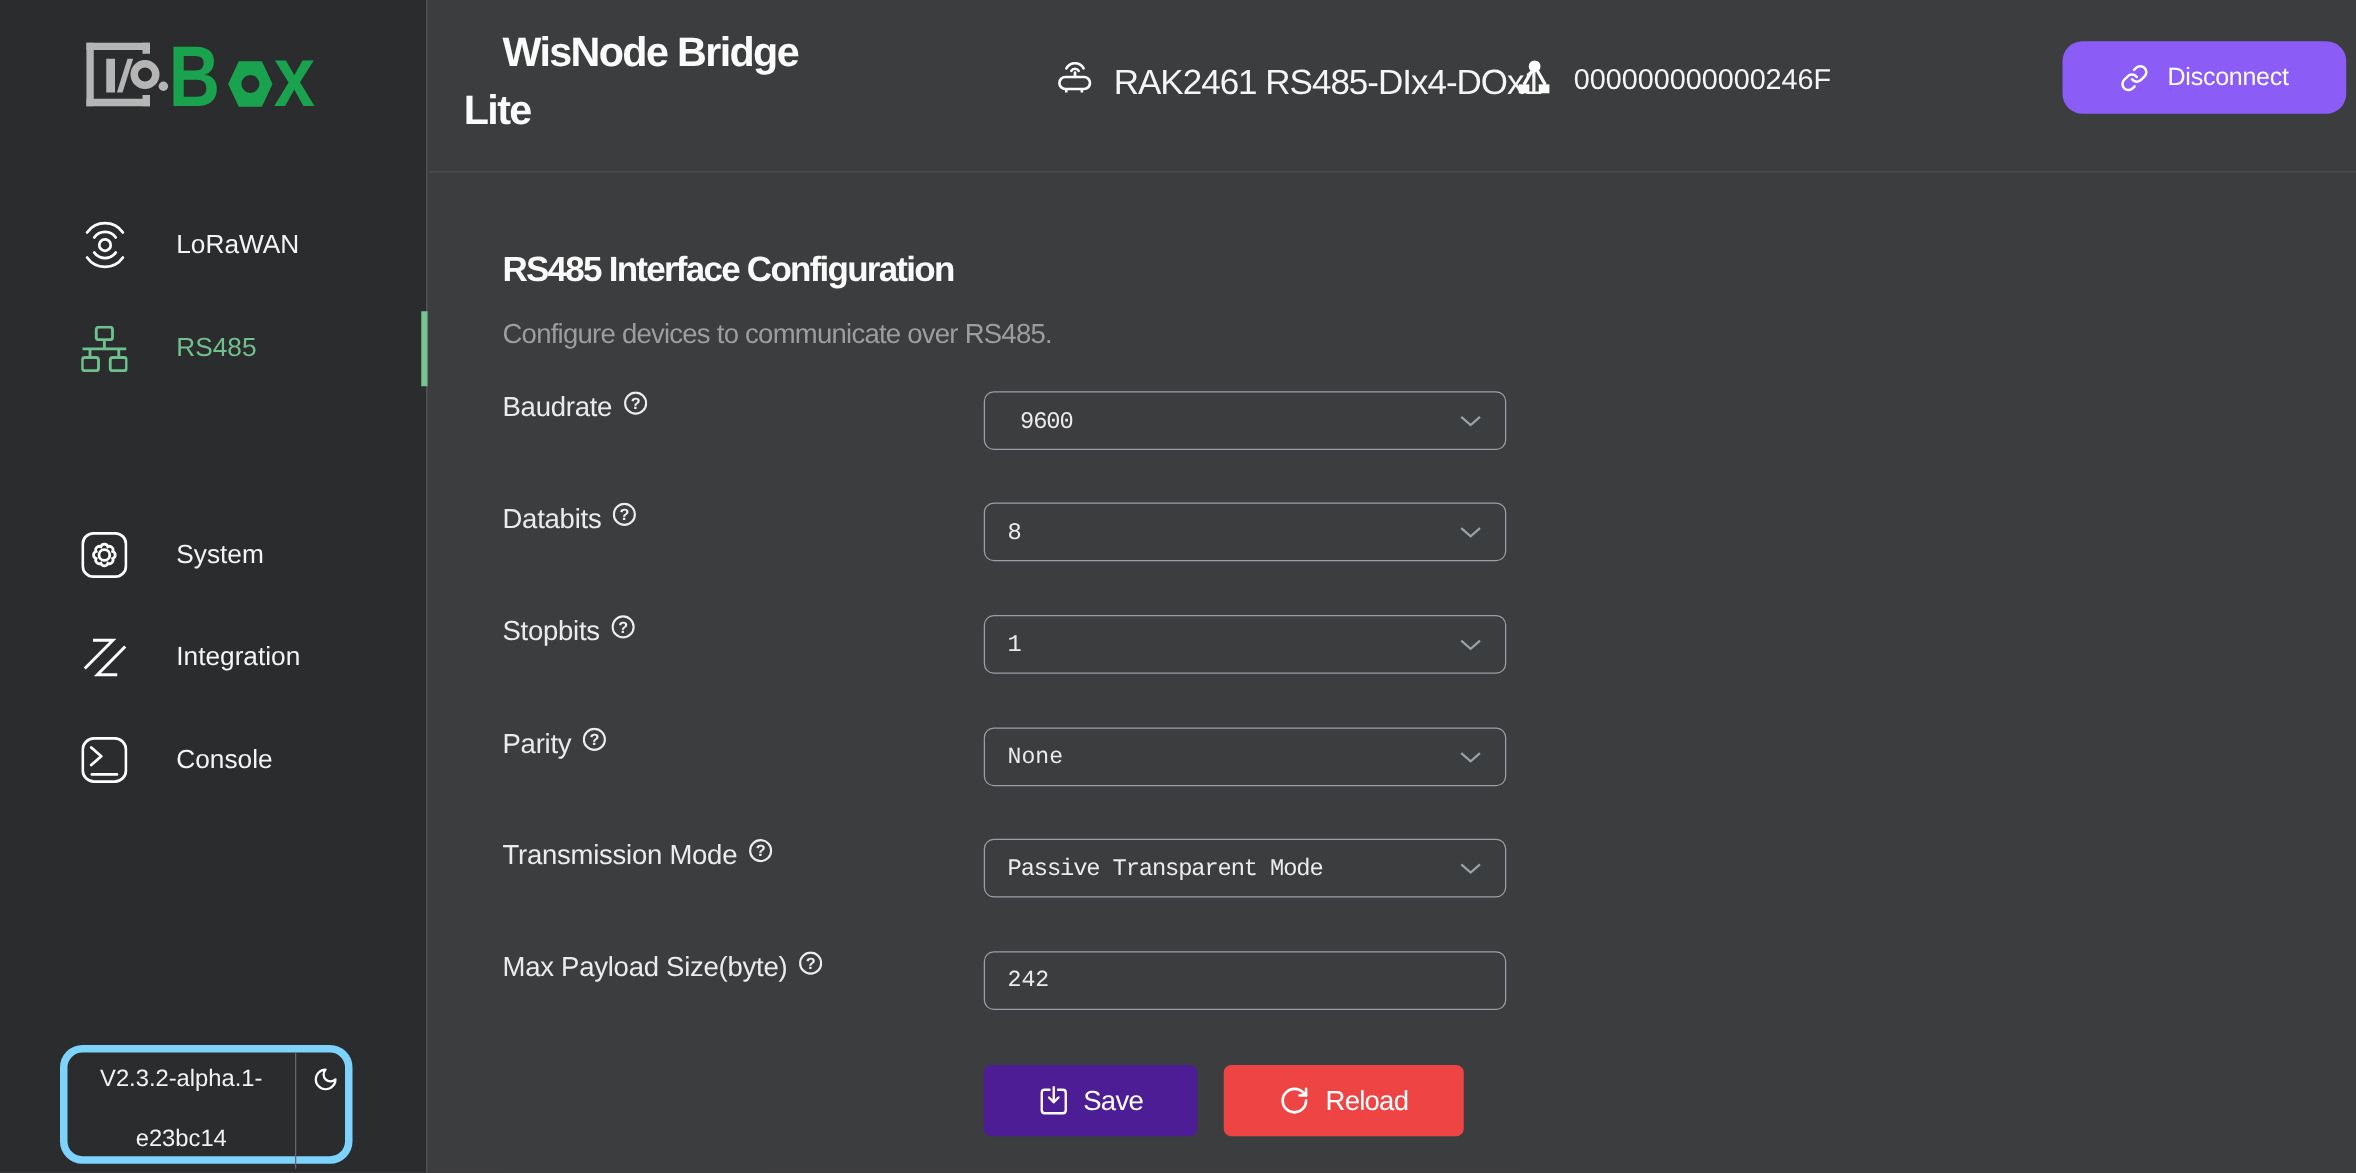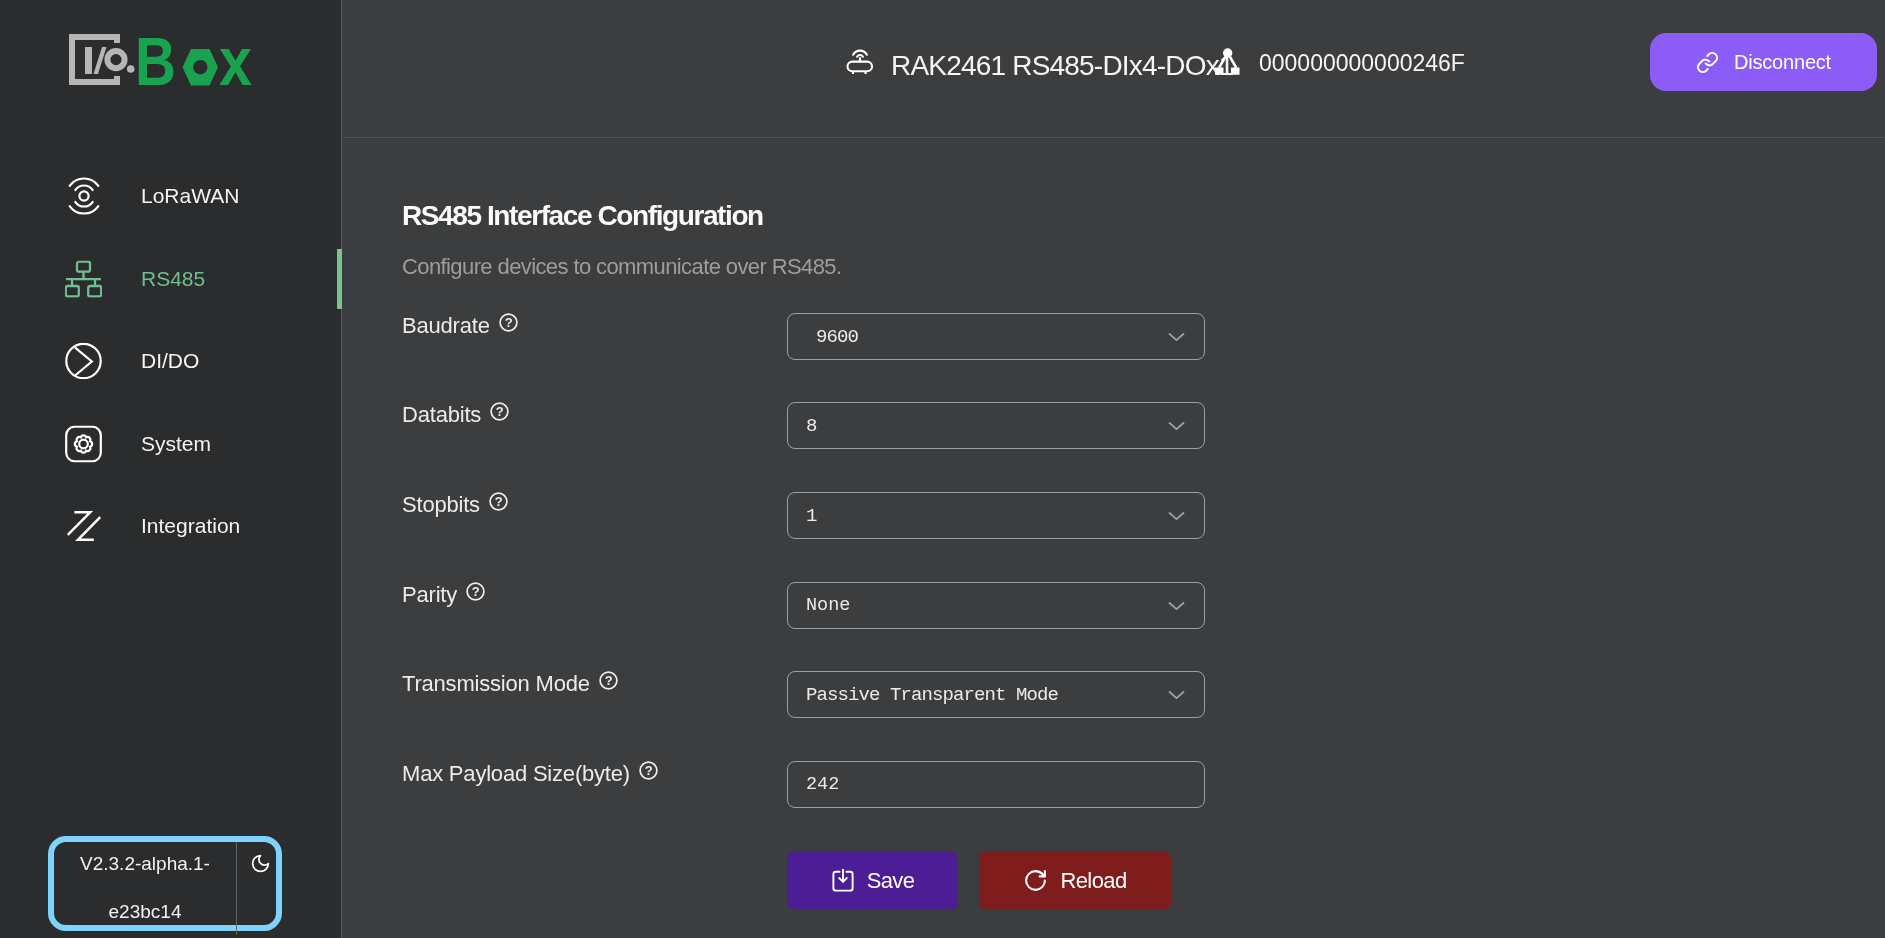--- a/index.html
+++ b/index.html
@@ -27,21 +27,21 @@
   
   #h2 { position:absolute; left:402px; top:200px; font-size:28px; font-weight:bold; color:#fafafa; letter-spacing:-1.4px; }
   #desc { position:absolute; left:402px; top:254px; font-size:22px; color:#9d9d9d; letter-spacing:-0.6px; }
   .flabel { position:absolute; left:402px; height:46px; display:flex; gap:9px; font-size:22px; color:#ebebeb; letter-spacing:-0.2px; }
   .fbox { position:absolute; left:787px; width:418px; height:47px; border:1px solid #98a0a7; border-radius:8px; display:flex; align-items:center; padding-left:18px; color:#eceaea;font-family:Liberation Mono, monospace; }
   .fbox.mono { font-family:"Liberation Mono", monospace; font-size:19px; letter-spacing:-0.9px; }
   .fbox.sans { font-size:18.5px; }
   .fbox svg.chev { position:absolute; right:19px; top:50%; transform:translateY(-50%); }
   .btn { position:absolute; top:852px; height:57px; border-radius:6px; display:flex; align-items:center; justify-content:center; gap:12px; color:#fff; font-size:22px; letter-spacing:-0.6px; }
   #savebtn { left:787px; width:171px; background:#4c1d95; }
-  #reloadbtn { left:979px; width:192px; background:#7f1d1d; }
+  #reloadbtn { left:979px; width:192px; background:#ef4444; }
 </style>
 </head>
 <body>
 <div id="side">
 
   <svg class="abs" style="left:69px; top:34px;" width="185" height="52" viewBox="0 0 185 52">
     <g fill="#b5b5b5">
       <rect x="0" y="0" width="51" height="6"></rect>
       <rect x="0" y="0" width="6" height="51"></rect>
       <rect x="0" y="45" width="51" height="6"></rect>
@@ -71,53 +71,55 @@
   </div>
   <div class="navitem active" style="top:256px;">
     <svg width="37" height="37" viewBox="0 0 37 37" fill="none" stroke="#6fc08f" stroke-width="2.3" stroke-linejoin="round">
       <rect x="12" y="1.2" width="13" height="10" rx="2"></rect>
       <path d="M 18.5 11.2 L 18.5 18.2 M 1 18.6 L 36 18.6 M 7 18.6 L 7 25.5 M 30 18.6 L 30 25.5"></path>
       <rect x="0.8" y="25.5" width="13" height="10.5" rx="2"></rect>
       <rect x="23.2" y="25.5" width="13" height="10.5" rx="2"></rect>
     </svg>
     <span>RS485</span>
   </div>
-  <div class="navitem" style="top:338px;">
-    <svg width="37" height="37" viewBox="0 0 37 37" fill="none" stroke="#fff" stroke-width="2.2" stroke-linejoin="round">
-      <circle cx="18.5" cy="18.5" r="17.2"></circle>
-      <path d="M 10.1 5.2 L 26.8 19.0 L 10.1 33.0" fill="none" stroke-linejoin="miter"></path>
-    </svg>
-    <span>DI/DO</span>
-  </div>
   <div class="navitem" style="top:421px;">
     <svg width="37" height="37" viewBox="0 0 37 37" fill="none" stroke="#fff" stroke-width="2.2">
       <rect x="1.2" y="1.2" width="34.6" height="34.6" rx="8.5"></rect>
       <circle cx="18.5" cy="18.5" r="4.3"></circle>
       <path d="M 25.15 21.26 A 2.9 2.9 0 0 1 21.26 25.15 A 2.9 2.9 0 0 1 15.74 25.15 A 2.9 2.9 0 0 1 11.85 21.26 A 2.9 2.9 0 0 1 11.85 15.74 A 2.9 2.9 0 0 1 15.74 11.85 A 2.9 2.9 0 0 1 21.26 11.85 A 2.9 2.9 0 0 1 25.15 15.74 A 2.9 2.9 0 0 1 25.15 21.26 Z"></path>
     </svg>
     <span>System</span>
   </div>
   <div class="navitem" style="top:503px;">
     <svg width="38" height="42" viewBox="0 0 38 42" fill="none" stroke="#fff" stroke-width="2.4">
       <path d="M 9.4 7.2 L 25.3 7.2 L 2.8 29.8"></path>
       <path d="M 35.2 12.2 L 12.9 34.8 L 28.8 34.8"></path>
     </svg>
     <span>Integration</span>
+  </div>
+  <div class="navitem" style="top:585px;">
+    <svg width="37" height="37" viewBox="0 0 37 37" fill="none" stroke="#fff" stroke-width="2.2" stroke-linejoin="round" stroke-linecap="round">
+      <rect x="1.2" y="1.2" width="34.6" height="34.6" rx="9"></rect>
+      <path d="M 8 8.5 L 16 15.5 L 8 22.5"></path>
+      <path d="M 8.5 30 L 28.5 30"></path>
+    </svg>
+    <span>Console</span>
   </div>
   <div id="activebar"></div>
   <div id="pill">
     <span class="l1">V2.3.2-alpha.1-</span>
     <span class="l2">e23bc14</span>
     <div class="div"></div>
     <svg class="abs" style="left:196px; top:11px;" width="21" height="21" viewBox="0 0 24 24" fill="none" stroke="#fff" stroke-width="2" stroke-linecap="round" stroke-linejoin="round">
       <path d="M12 3a6.364 6.364 0 0 0 9 9 9 9 0 1 1-9-9Z"></path>
     </svg>
   </div>
 </div>
 <div id="hdr">
+  <div id="title">WisNode Bridge Lite</div>
   <svg class="abs" style="left:503px; top:47px;" width="28" height="28" viewBox="0 0 28 28" fill="none" stroke="#fff" stroke-width="2.1" stroke-linecap="round">
     <rect x="1.5" y="14.6" width="24.5" height="9.6" rx="4.8"></rect>
     <path d="M 14 11 L 14 14.6"></path>
     <path d="M 11.06 9.7 A 3.4 3.4 0 0 1 16.94 9.7"></path>
     <path d="M 7.1 7.74 A 7.8 7.8 0 0 1 20.9 7.74"></path>
     <path d="M 7 24.2 L 7 27 M 19.5 24.2 L 19.5 27" stroke-linecap="butt"></path>
   </svg>
   <span id="devname">RAK2461 RS485-DIx4-DOx1</span>
   <svg class="abs" style="left:870px; top:45px;" width="28" height="30" viewBox="0 0 28 30">
     <g fill="#fff">

